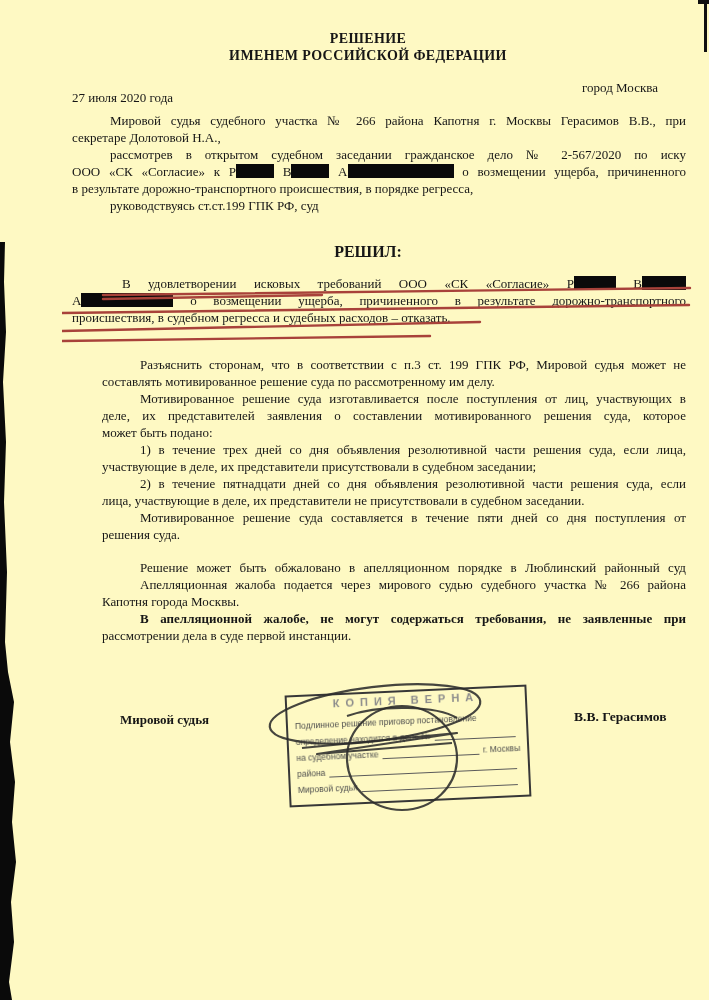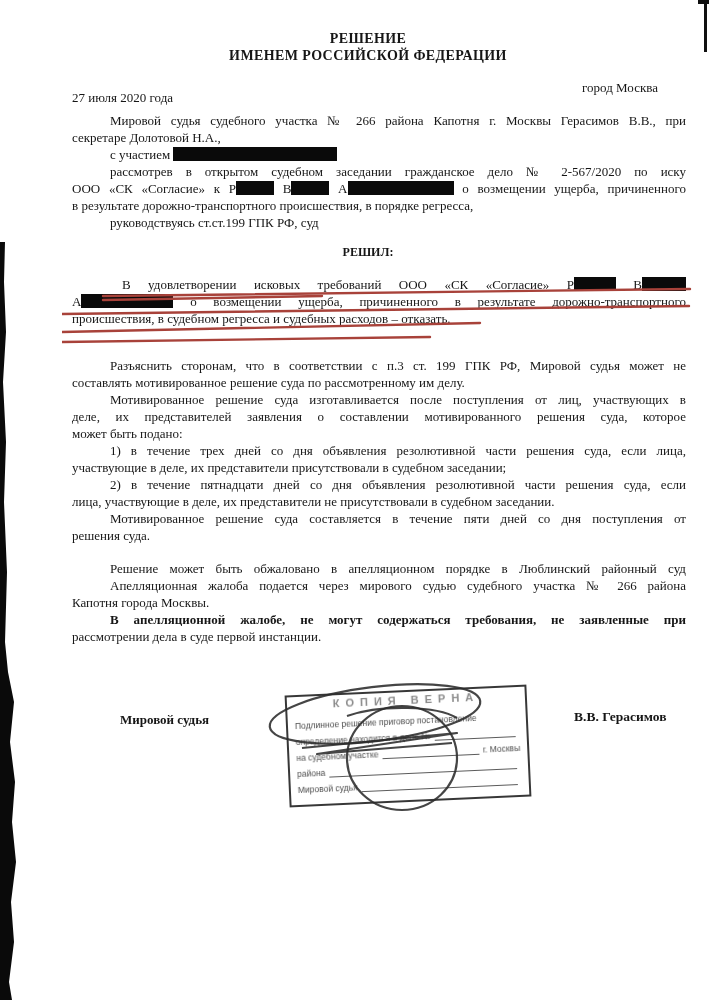--- a/index.html
+++ b/index.html
@@ -1,36 +1,36 @@
 <!DOCTYPE html>
 <html style="--underline-color: #a8423a; --stamp-ink: #4d4d4d;"><head>
 <meta charset="utf-8">
 <style>
   html,body{margin:0;padding:0;background:#6e6e6e;}
   .page{
     position:relative;width:709px;height:1000px;margin:0 auto;
-    background:#ffffff;overflow:hidden;
+    background:#fef9c3;overflow:hidden;
     font-family:"Liberation Serif", serif;color:#161616;
   }
   .doc{position:absolute;left:72px;top:30px;width:614px;}
   .centered{text-align:center;transform:translateX(-11px);}
   .title-line{font-weight:bold;font-size:14px;line-height:17px;letter-spacing:.4px;}
   .dateline{position:relative;height:30px;margin-top:14px;font-size:13px;}
   .date{position:absolute;left:0;top:12px;}
   .city{position:absolute;right:28px;top:2px;}
   .lines{margin-top:4px;}
   .doc-line{font-size:13px;line-height:17px;min-height:17px;}
   .doc-line.j{text-align:justify;text-align-last:justify;}
   .redact{display:inline-block;background:#0a0a0a;height:14px;vertical-align:-2px;}
   .spacer{height:16px;}
-  .reshil{margin-top:13px;font-size:12px;line-height:17px;font-weight:bold;}
+  .reshil{margin-top:29px;font-size:16px;line-height:17px;font-weight:bold;}
   .resolution{position:relative;margin-top:15px;}
   .res-underlines{position:absolute;left:-10px;top:0;width:640px;height:75px;pointer-events:none;}
   .res-underlines line{stroke:var(--underline-color,#a8423a);stroke-width:2.4;stroke-linecap:round;}
-  .bodyblock{margin-top:30px;}
+  .bodyblock{margin-top:30px;margin-left:30px;}
   
   .judge-label{position:absolute;left:120px;top:712px;font-size:13px;font-weight:bold;}
   .judge-name{position:absolute;left:574px;top:709px;font-size:13.5px;font-weight:bold;}
   .stamp{
     position:absolute;left:287px;top:690px;width:242px;height:112px;
     border:2px solid #373737;transform:rotate(-2.6deg);box-sizing:border-box;
     padding:2px 7px 3px;font-family:"Liberation Sans", sans-serif;
     color:var(--stamp-ink,#4d4d4d);filter:blur(.2px);background:transparent;
   }
   .stamp-title{height:16px;text-align:center;font-size:11px;font-weight:bold;letter-spacing:6px;color:#8c8c8c;}
@@ -53,21 +53,20 @@
     <div class="title-line centered">ИМЕНЕМ РОССИЙСКОЙ ФЕДЕРАЦИИ</div>
 
     <div class="dateline">
       <span class="date">27 июля 2020 года</span>
       <span class="city">город Москва</span>
     </div>
 
     <div class="lines" id="intro-lines">
         <div class="doc-line j" style="padding-left: 38px;"><span>Мировой судья судебного участка № 266 района Капотня г. Москвы Герасимов В.В.,  при</span></div>
         <div class="doc-line"><span>секретаре Долотовой Н.А.,</span></div>
-        <div class="doc-line" style="padding-left: 38px;"><span>с участием </span><span class="redact" style="width: 164px; background: rgb(10, 10, 10);"></span></div>
         <div class="doc-line j" style="padding-left: 38px;"><span>рассмотрев в открытом судебном заседании гражданское дело № 2-567/2020 по иску</span></div>
         <div class="doc-line j"><span>ООО «СК «Согласие» к Р</span><span class="redact" style="width: 38px; background: rgb(10, 10, 10);"></span><span> В</span><span class="redact" style="width: 38px; background: rgb(10, 10, 10);"></span><span> А</span><span class="redact" style="width: 106px; background: rgb(10, 10, 10);"></span><span> о возмещении ущерба, причиненного</span></div>
         <div class="doc-line"><span>в результате дорожно-транспортного происшествия, в порядке регресса,</span></div>
         <div class="doc-line" style="padding-left: 38px;"><span>руководствуясь ст.ст.199  ГПК РФ, суд</span></div>
       </div>
 
     <div class="reshil centered">РЕШИЛ:</div>
 
     <div class="resolution">
       <div id="resolution-lines">

